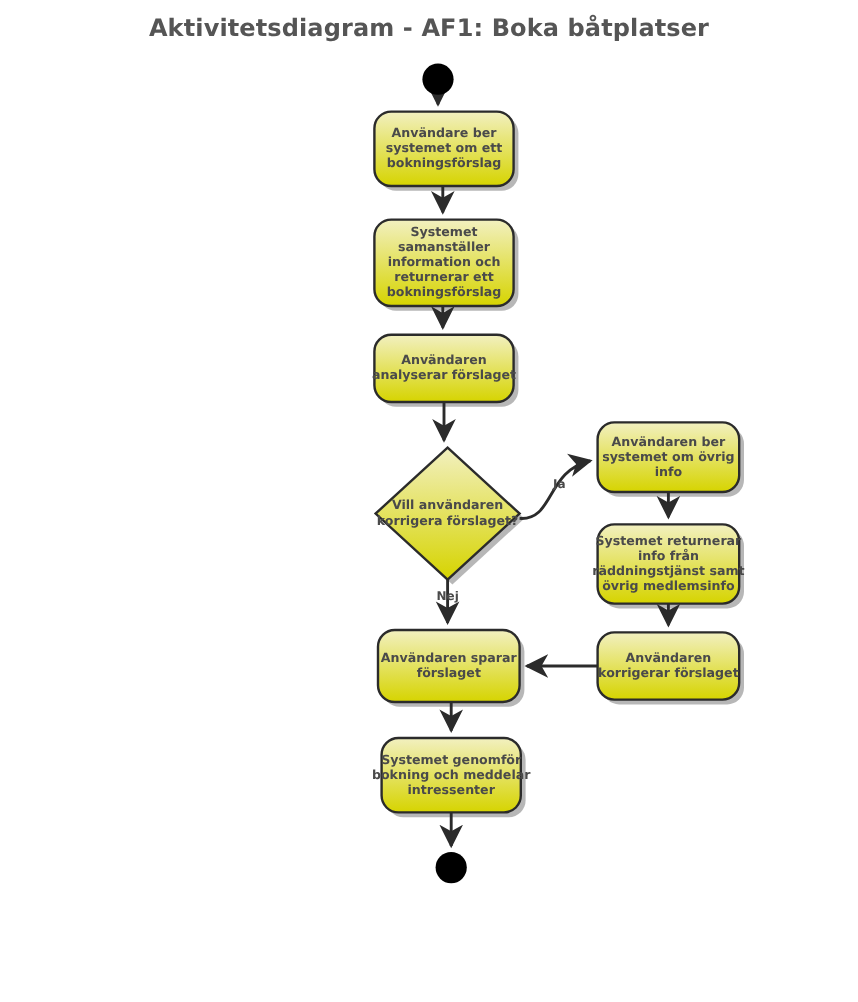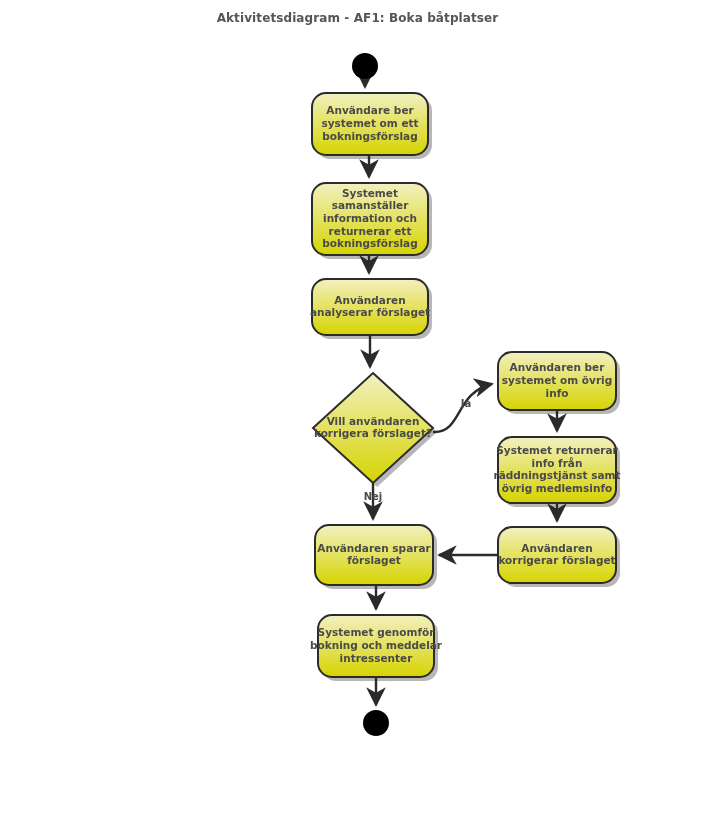--- a/index.html
+++ b/index.html
@@ -3,21 +3,21 @@
 <meta charset="utf-8">
 <style>
   html,body{margin:0;padding:0;}
   body{
     width:715px;height:835px;background:#ffffff;
     font-family:"DejaVu Sans","Liberation Sans",sans-serif;
     overflow:hidden;position:relative;
   }
   #diagram-title{
     position:absolute;left:0;top:11px;width:715px;text-align:center;
-    font-size:12px;font-weight:bold;color:#555555;letter-spacing:.1px;
+    font-size:20px;font-weight:bold;color:#555555;letter-spacing:.1px;
   }
   #canvas{position:absolute;left:0;top:0;}
   .node-text{
     font-family:"DejaVu Sans","Liberation Sans",sans-serif;
     font-size:10.5px;font-weight:bold;fill:#4a4a4a;
     text-anchor:middle;dominant-baseline:middle;
   }
   .edge-label{
     font-family:"DejaVu Sans","Liberation Sans",sans-serif;
     font-size:10px;font-weight:bold;fill:#4a4a4a;

